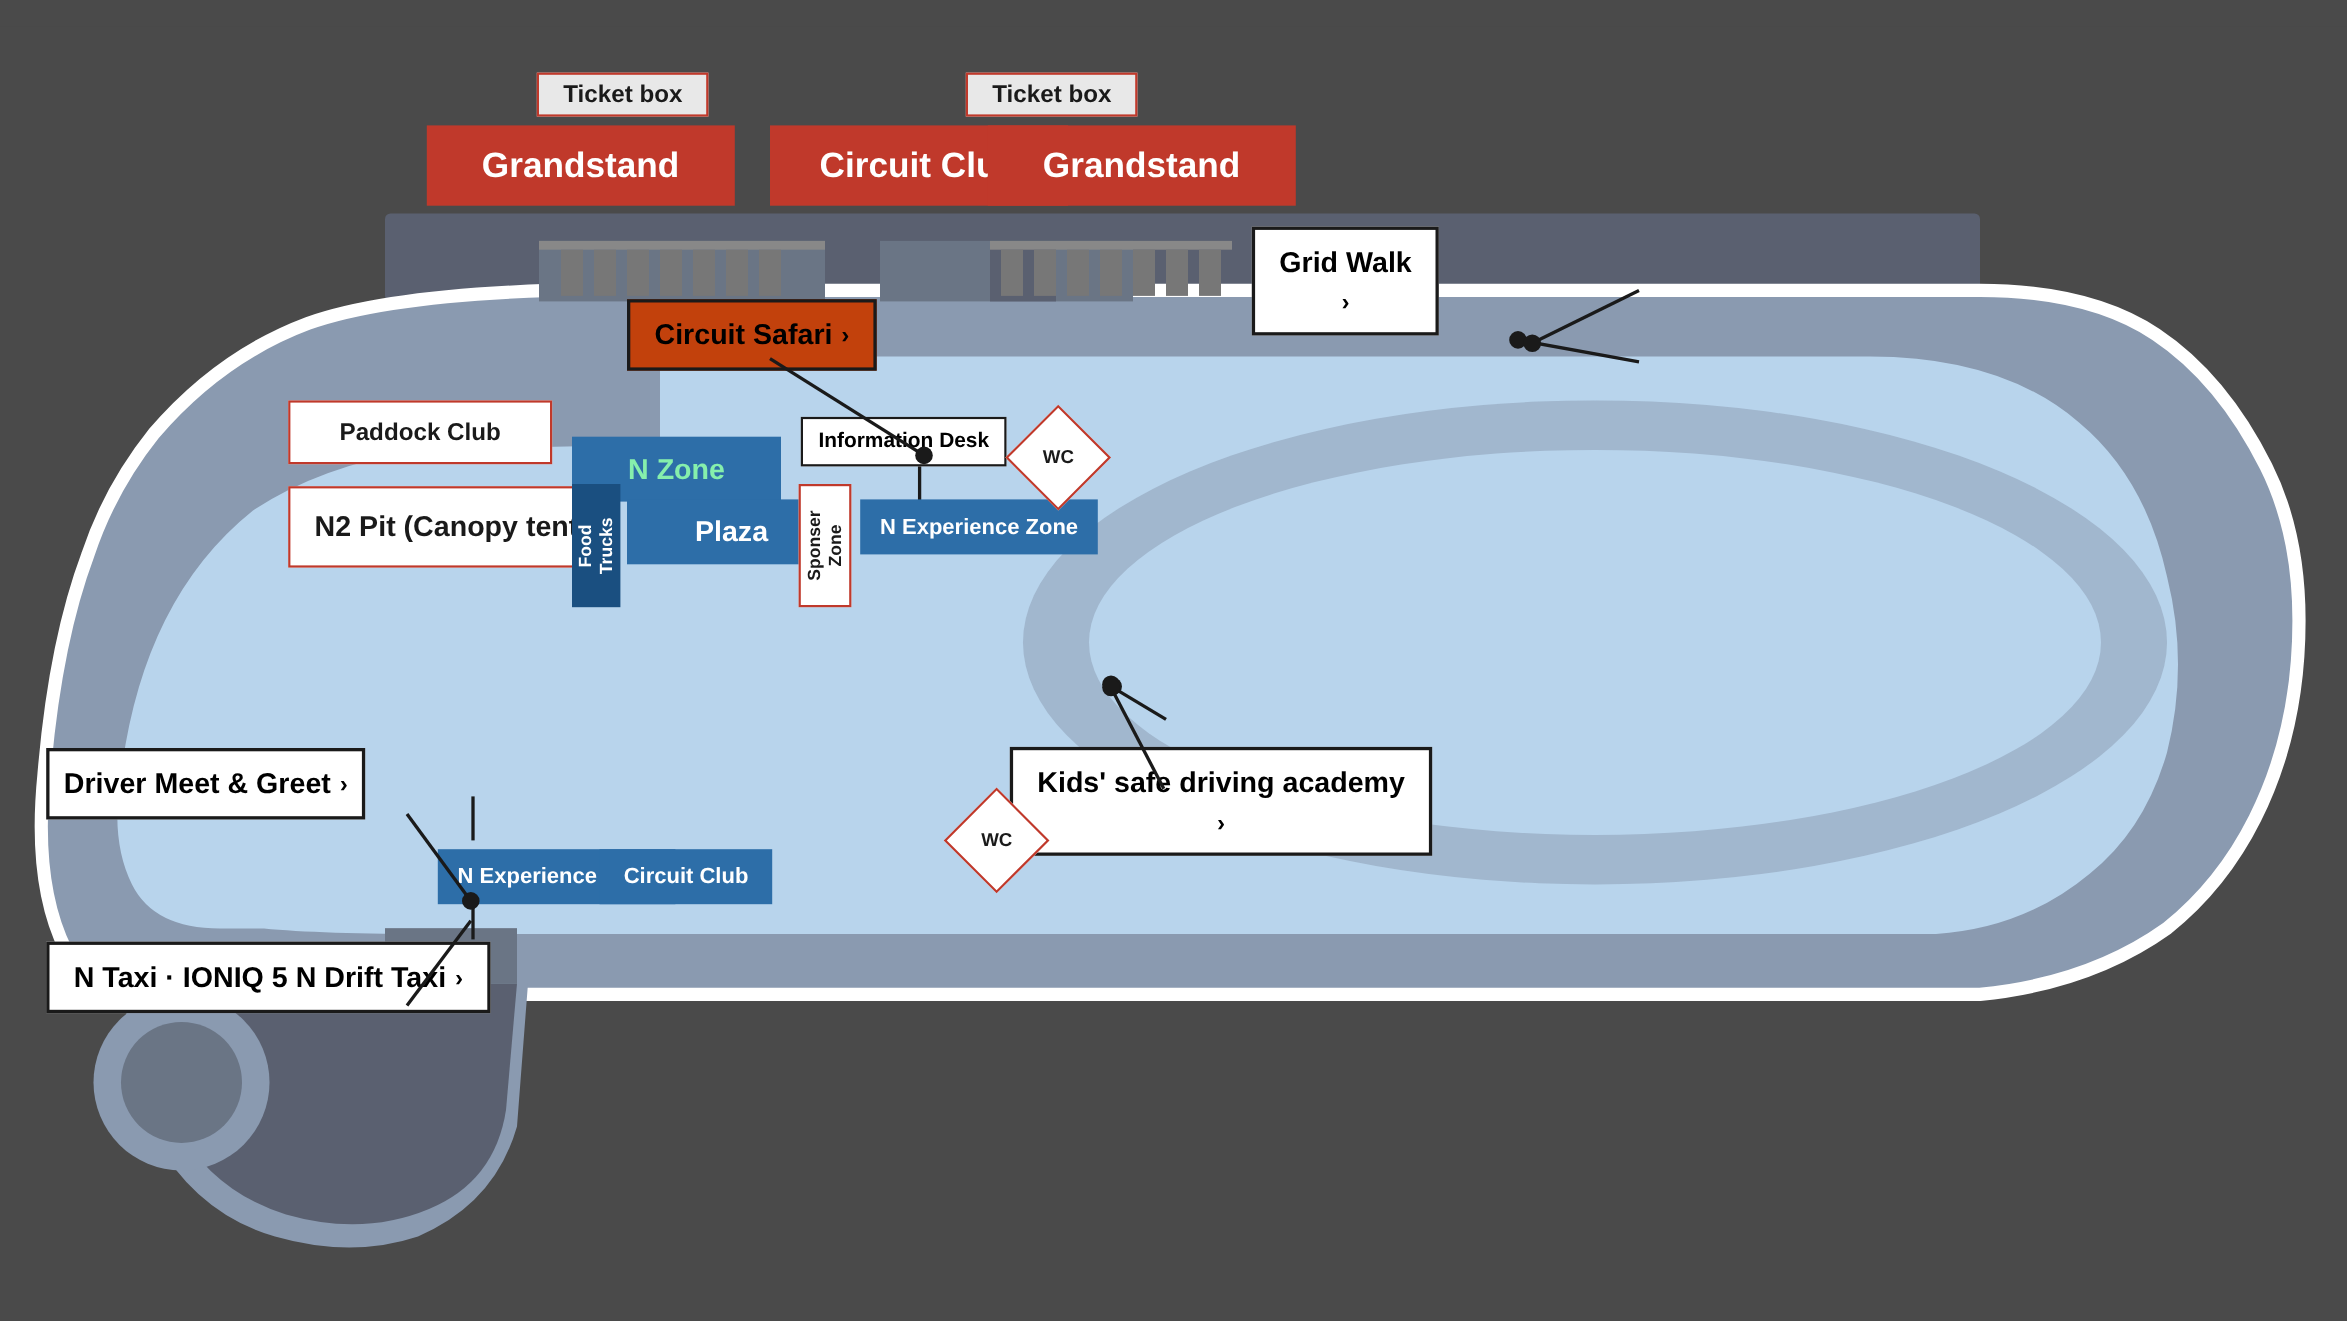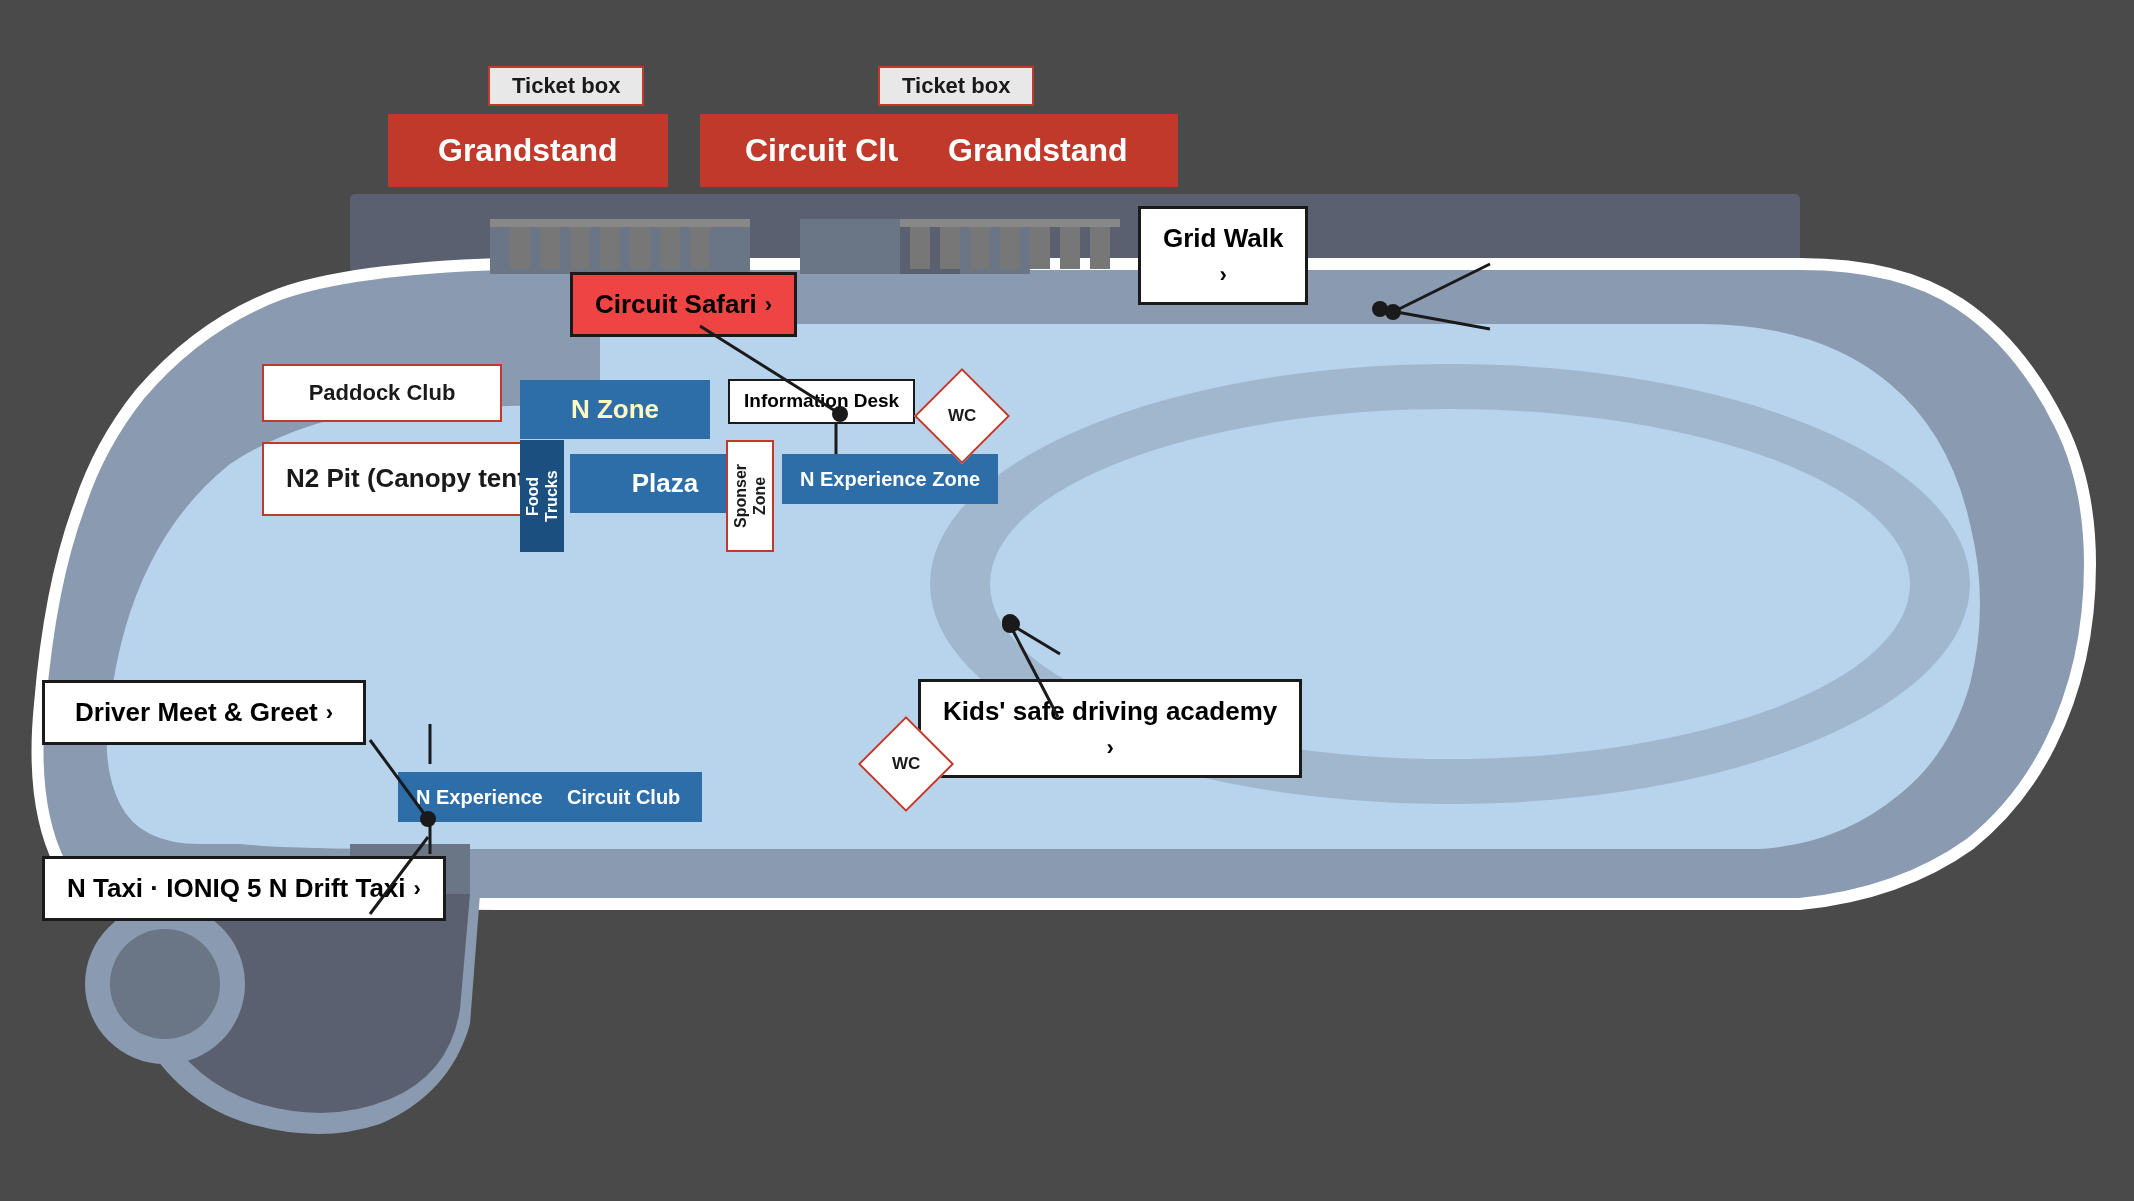--- a/index.html
+++ b/index.html
@@ -144,51 +144,51 @@
   <div style="position:absolute; top:42px; left:878px;">
     <div style="border: 2px solid #c0392b; padding: 5px 22px; font-size: 22px; font-weight: 600; color: #1a1a1a; background: #e8e8e8;">Ticket box</div>
   </div>
 
   <div style="position:absolute; top:90px; left:388px; background:#c0392b; color:white; font-size:32px; font-weight:700; padding:18px 50px; cursor:pointer;">Grandstand</div>
 
   <div style="position:absolute; top:90px; left:700px; background:#c0392b; color:white; font-size:32px; font-weight:700; padding:18px 45px; cursor:pointer;">Circuit Club</div>
 
   <div style="position:absolute; top:90px; left:898px; background:#c0392b; color:white; font-size:32px; font-weight:700; padding:18px 50px; cursor:pointer;">Grandstand</div>
 
-  <div style="position:absolute; top:248px; left:570px; background:#ef4444; border:3px solid #1a1a1a; padding:14px 22px; font-size:26px; font-weight:700; display:flex; align-items:center; gap:8px; cursor:pointer;">
+  <div style="position:absolute; top:248px; left:570px; background:#c2410c; border:3px solid #1a1a1a; padding:14px 22px; font-size:26px; font-weight:700; display:flex; align-items:center; gap:8px; cursor:pointer;">
     <span>Circuit Safari</span>
     <span style="font-size:22px;">›</span>
   </div>
 
   <div style="position:absolute; top:182px; left:1138px; background:white; border:3px solid #1a1a1a; padding:14px 22px; font-size:26px; font-weight:700; display:flex; align-items:center; gap:8px; cursor:pointer;flex-direction:column;">
     <span>Grid Walk</span>
     <span style="font-size:22px;">›</span>
   </div>
 
-  <div style="position:absolute; top:656px; left:42px; background:white; border:3px solid #1a1a1a; padding:14px 30px; font-size:26px; font-weight:700; display:flex; align-items:center; gap:8px; cursor:pointer;">
+  <div style="position:absolute; top:656px; left:42px; background:white; border:3px solid #1a1a1a; padding:14px 13px; font-size:26px; font-weight:700; display:flex; align-items:center; gap:8px; cursor:pointer;">
     <span>Driver Meet &amp; Greet</span>
     <span style="font-size:22px;">›</span>
   </div>
 
   <div style="position:absolute; top:655px; left:918px; background:white; border:3px solid #1a1a1a; padding:14px 22px; font-size:26px; font-weight:700; display:flex; align-items:center; gap:8px; cursor:pointer;flex-direction:column;">
     <span>Kids' safe driving academy</span>
     <span style="font-size:22px;">›</span>
   </div>
 
   <div style="position:absolute; top:832px; left:42px; background:white; border:3px solid #1a1a1a; padding:14px 22px; font-size:26px; font-weight:700; display:flex; align-items:center; gap:8px; cursor:pointer;">
     <span>N Taxi · IONIQ 5 N Drift Taxi</span>
     <span style="font-size:22px;">›</span>
   </div>
 
   <div style="position:absolute; top:340px; left:262px; border:2px solid #c0392b; padding:14px 22px; font-size:22px; font-weight:700; color:#1a1a1a; background:white; cursor:pointer; min-width:240px; text-align:center;">Paddock Club</div>
 
   <div style="position:absolute; top:418px; left:262px; border:2px solid #c0392b; padding:18px 22px; font-size:26px; font-weight:700; color:#1a1a1a; background:white; cursor:pointer; min-width:240px; text-align:center; line-height:1.3;">N2 Pit
 (Canopy tent)</div>
 
-  <div style="position:absolute; top:356px; left:520px; background:#2d6ea8; color:#fef9c3; font-size:26px; font-weight:700; padding:14px 45px; cursor:pointer; text-align:center; min-width:190px;">N Zone</div>
+  <div style="position:absolute; top:373px; left:520px; background:#2d6ea8; color:#86efac; font-size:26px; font-weight:700; padding:14px 45px; cursor:pointer; text-align:center; min-width:190px;">N Zone</div>
 
   <div style="position:absolute; top:430px; left:570px; background:#2d6ea8; color:white; font-size:26px; font-weight:700; padding:14px 45px; cursor:pointer; text-align:center; min-width:190px;">Plaza</div>
 
   <div style="position:absolute; top:355px; left:728px; background:white; border:2px solid #1a1a1a; padding:8px 14px; font-size:19px; font-weight:600; text-align:center; cursor:pointer; line-height:1.3;">Information
 Desk</div>
 
   <div style="position:absolute; top:416px; left:520px; background:#1a4f80; color:white; font-size:16px; font-weight:700; padding:10px 8px; cursor:pointer; text-align:center; width:44px; height:112px; display:flex; align-items:center; justify-content:center;">
     <span style="writing-mode:vertical-rl; transform:rotate(180deg); font-size:16px; font-weight:700; line-height:1.2;">Food
 Trucks</span>
   </div>

